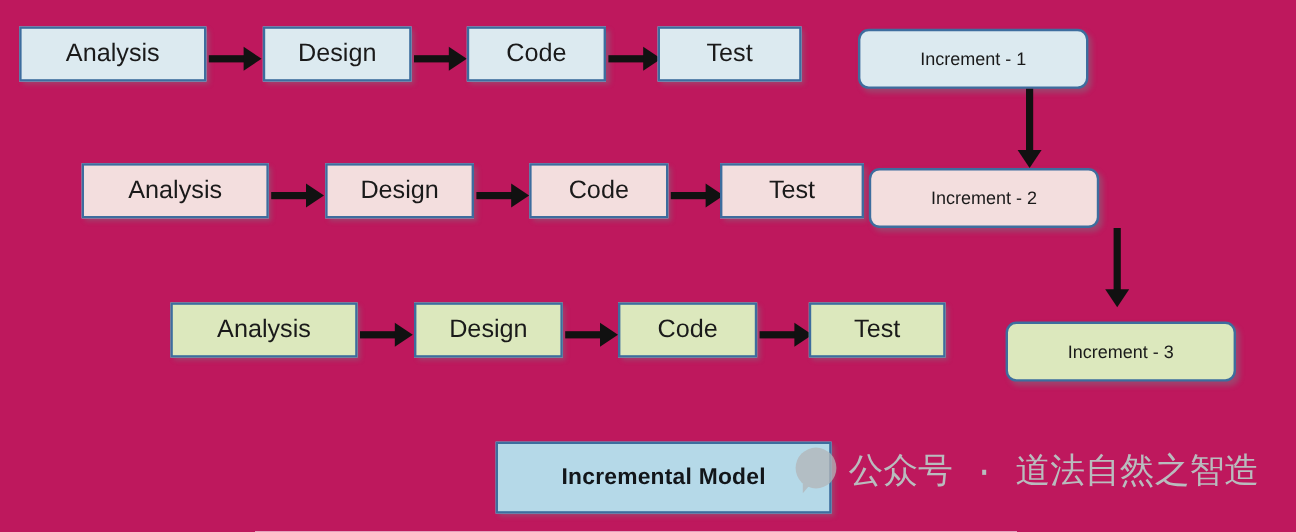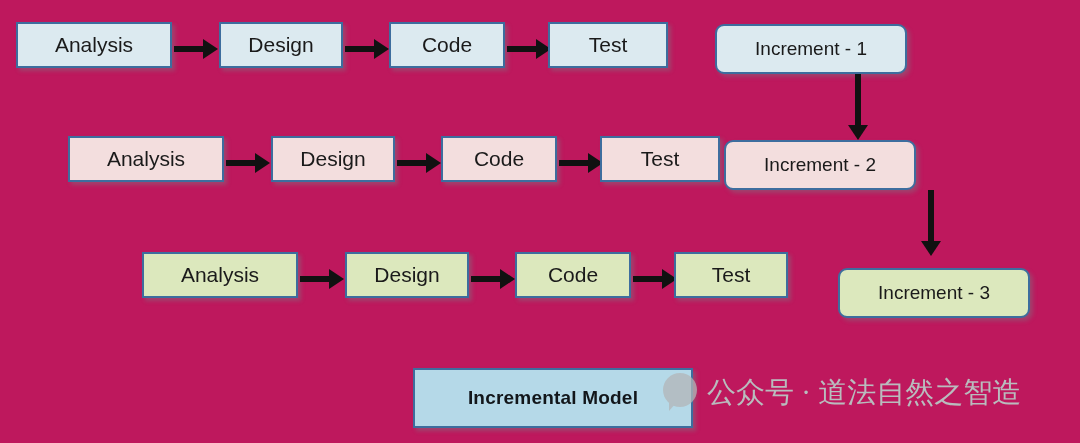--- a/index.html
+++ b/index.html
@@ -32,21 +32,21 @@
     white-space: nowrap;
     box-shadow: 3px 3px 4px rgba(120,125,130,0.42);
   }
   .fill-blue  { background: #dceaf0; }
   .fill-pink  { background: #f3dede; }
   .fill-green { background: #dce8bd; }
 
   
   .box.rounded {
     border-radius: 9px;
-    font-size: 19px;
+    font-size: 15px;
   }
 
   
   .title-box {
     position: absolute;
     box-sizing: border-box;
     border: 2px solid #3d6d9e;
     background: #b5d9e8;
     display: flex;
     align-items: center;
@@ -106,21 +106,21 @@
   }
 
   
   .watermark {
     position: absolute;
     display: flex;
     align-items: center;
     gap: 10px;
     color: #b9bcbe;
     font-size: 29px;
-    font-family: Liberation Serif, serif;
+    font-family: Liberation Mono, monospace;
     white-space: nowrap;
     pointer-events: none;
   }
   .wm-icon {
     position: absolute;
     left: 0;
     top: 0;
     width: 34px;
     height: 34px;
     border-radius: 50%;

